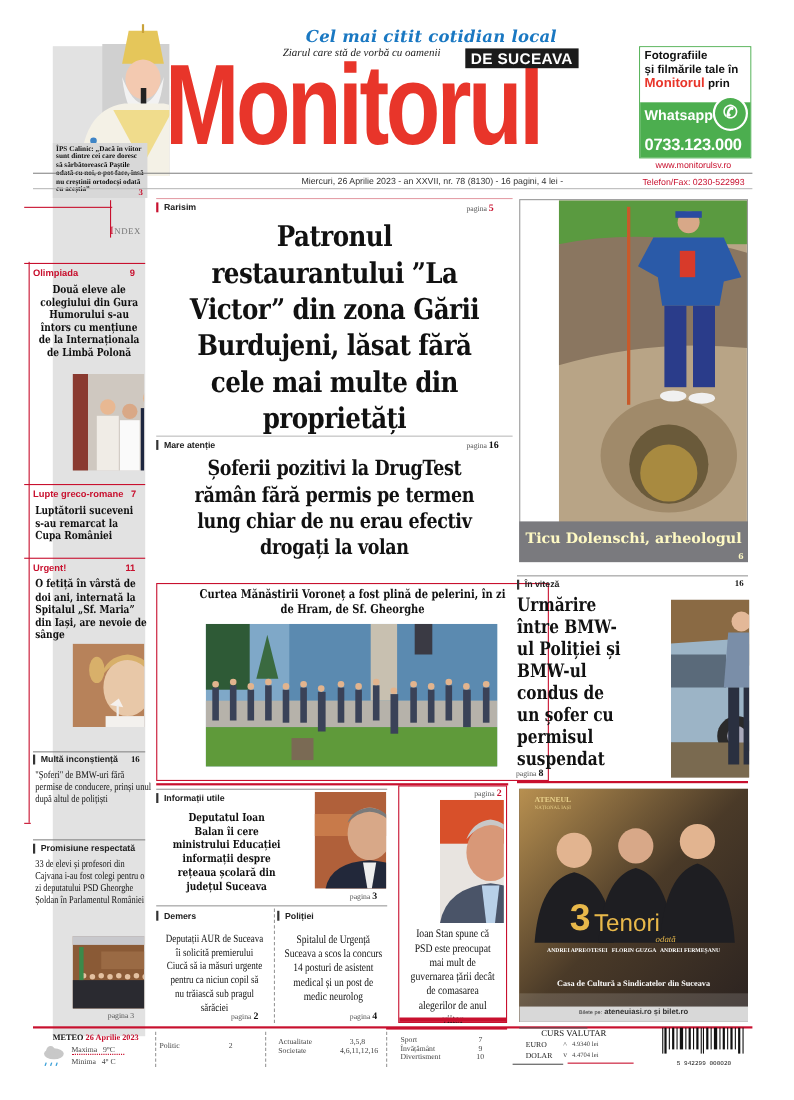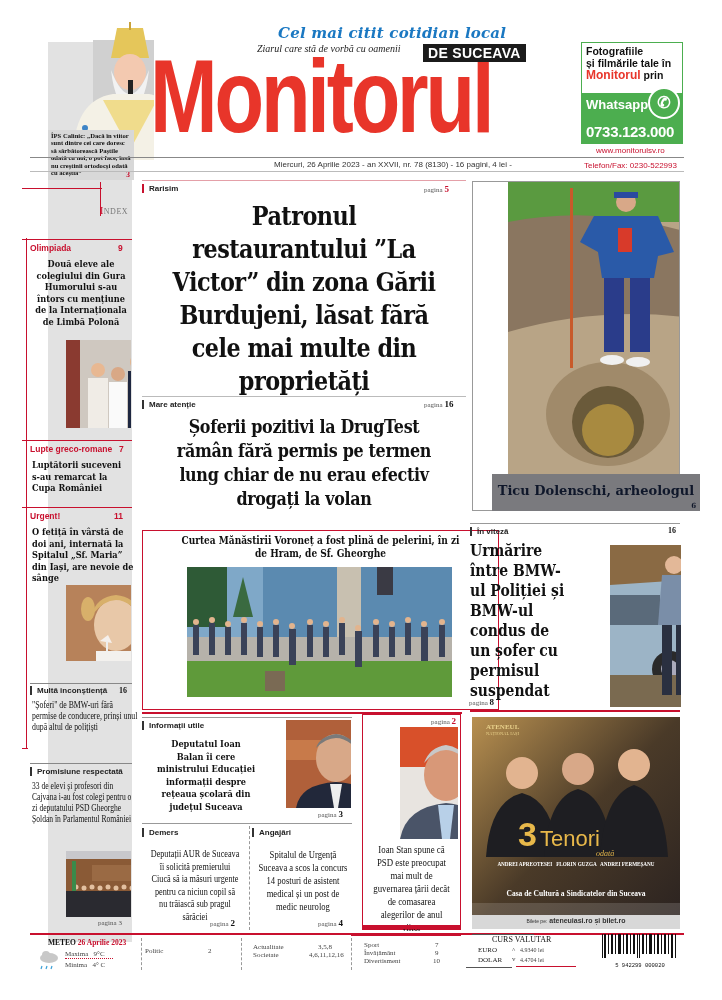--- a/index.html
+++ b/index.html
@@ -57,21 +57,21 @@
 
   .big-head { font-family: "DejaVu Serif", serif; font-weight: bold; text-align: center; color: #111; }
 
   #main-head { left: 142px; top: 200px; width: 324px; font-size: 26px; line-height: 33px; letter-spacing: -0.6px; transform: scaleX(0.86); transform-origin: center top; }
   #second-head { left: 142px; top: 414px; width: 324px; font-size: 19px; line-height: 24px; letter-spacing: -0.4px; transform: scaleX(0.84); transform-origin: center top; }
 
   #voronet-box { left: 142px; top: 530px; width: 357px; height: 180px; border: 1px solid #c8102e; }
   #voronet-title { left: 0; top: 3px; width: 100%; text-align: center; font-family: "DejaVu Serif", serif; font-weight: bold; font-size: 11px; line-height: 13px; transform: scaleX(0.82); transform-origin: center top; }
 
   #arch-photo { left: 472px; top: 181px; width: 208px; height: 330px; border: 1px solid #999; }
-  #arch-caption { left: 472px; top: 474px; width: 208px; height: 37px; background: #7a7a7e; color: #0f172a; font-family: "DejaVu Serif", serif; font-weight: bold; font-size: 13px; text-align: center; line-height: 34px; margin-left: 20px; }
+  #arch-caption { left: 472px; top: 474px; width: 208px; height: 37px; background: #7a7a7e; color: #fef9c3; font-family: "DejaVu Serif", serif; font-weight: bold; font-size: 13px; text-align: center; line-height: 34px; }
   #arch-caption .n { position: absolute; right: 4px; bottom: 1px; font-size: 7px; line-height: 8px; }
 
   #bmw-head { left: 470px; top: 540px; width: 120px; font-family: "DejaVu Serif", serif; font-weight: bold; font-size: 17px; line-height: 20px; transform: scaleX(0.82); transform-origin: left top; }
 
   #footer-red { left: 30px; top: 933px; width: 654px; height: 2px; background: #c8102e; }
   .foot-txt { font-size: 7px; color: #444; line-height: 8px; }
   .vsep-dash { border-left: 1px dashed #999; }
 </style>
 </head>
 <body>
@@ -328,21 +328,21 @@
     <polygon points="44,64 56,64 52,88 48,88" fill="#eee"></polygon>
   </svg>
 </div>
 <div class="abs pagina dark" style="left:318px;top:809px;"><span>pagina</span> <b>3</b></div>
 
 <div class="abs" style="left:142px;top:823px;width:210px;height:1px;background:#999;"></div>
 <div class="abs kicker" style="left:142px;top:828px;border-left-color:#333;">Demers</div>
 <div class="abs" style="left:140px;top:848px;width:110px;font-family:'Liberation Serif',serif;font-size:10px;line-height:12.5px;text-align:center;transform:scaleX(0.82);transform-origin:center top;">Deputații AUR de Suceava îi solicită premierului Ciucă să ia măsuri urgente pentru ca niciun copil să nu trăiască sub pragul sărăciei</div>
 <div class="abs pagina dark" style="left:210px;top:918px;"><span>pagina</span> <b>2</b></div>
 <div class="abs vsep-dash" style="left:249px;top:826px;height:104px;"></div>
-<div class="abs kicker" style="left:252px;top:828px;border-left-color:#333;">Angajări</div>
+<div class="abs kicker" style="left:252px;top:828px;border-left-color:#333;">Poliției</div>
 <div class="abs" style="left:248px;top:848px;width:110px;font-family:'Liberation Serif',serif;font-size:10.5px;line-height:13px;text-align:center;transform:scaleX(0.82);transform-origin:center top;">Spitalul de Urgență Suceava a scos la concurs 14 posturi de asistent medical și un post de medic neurolog</div>
 <div class="abs pagina dark" style="left:318px;top:918px;"><span>pagina</span> <b>4</b></div>
 
 <div class="abs" style="left:362px;top:714px;width:99px;height:216px;border:1px solid #c8102e;">
   <div class="abs pagina" style="right:4px;top:1px;"><span>pagina</span> <b>2</b></div>
   <div class="abs photo" style="left:2px;top:12px;width:93px;height:112px;">
     <svg width="93" height="112" viewBox="0 0 93 112">
       <rect width="93" height="112" fill="#e8e4e0"></rect>
       <rect x="0" y="0" width="93" height="40" fill="#d8502a"></rect>
       <ellipse cx="46" cy="48" rx="22" ry="26" fill="#d89878"></ellipse>

